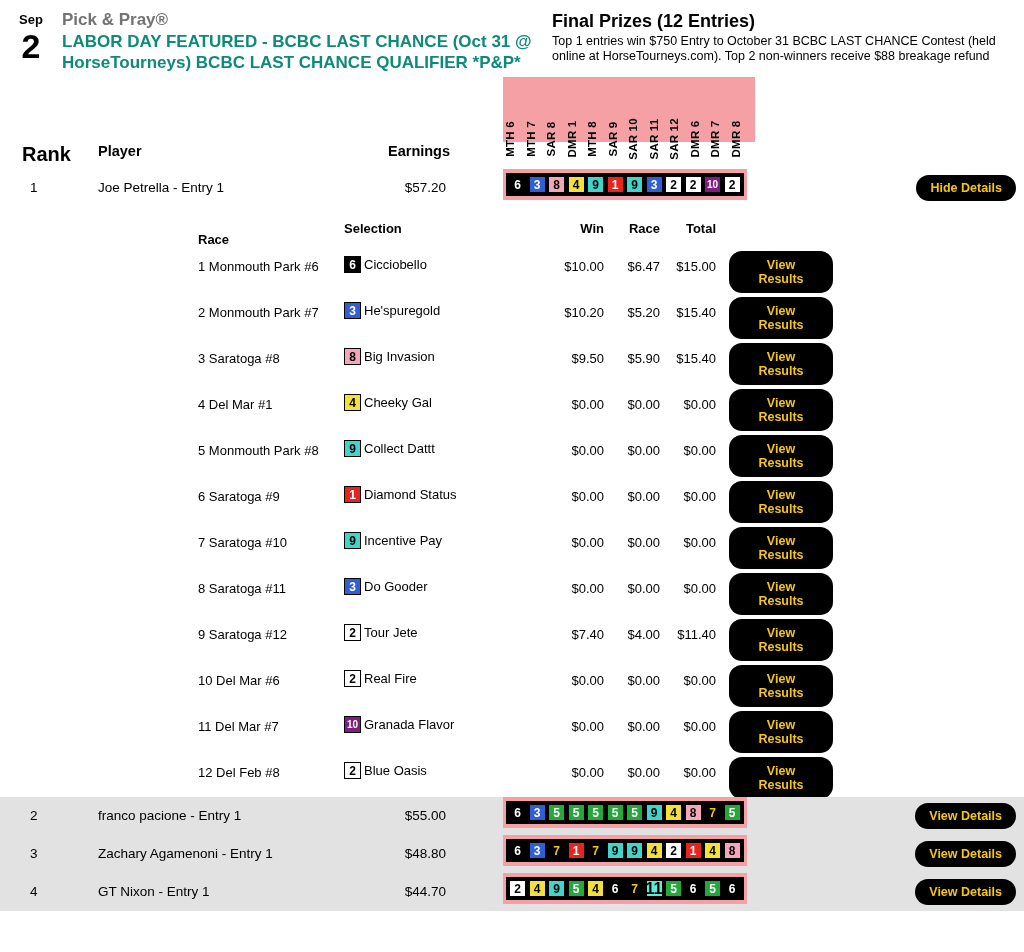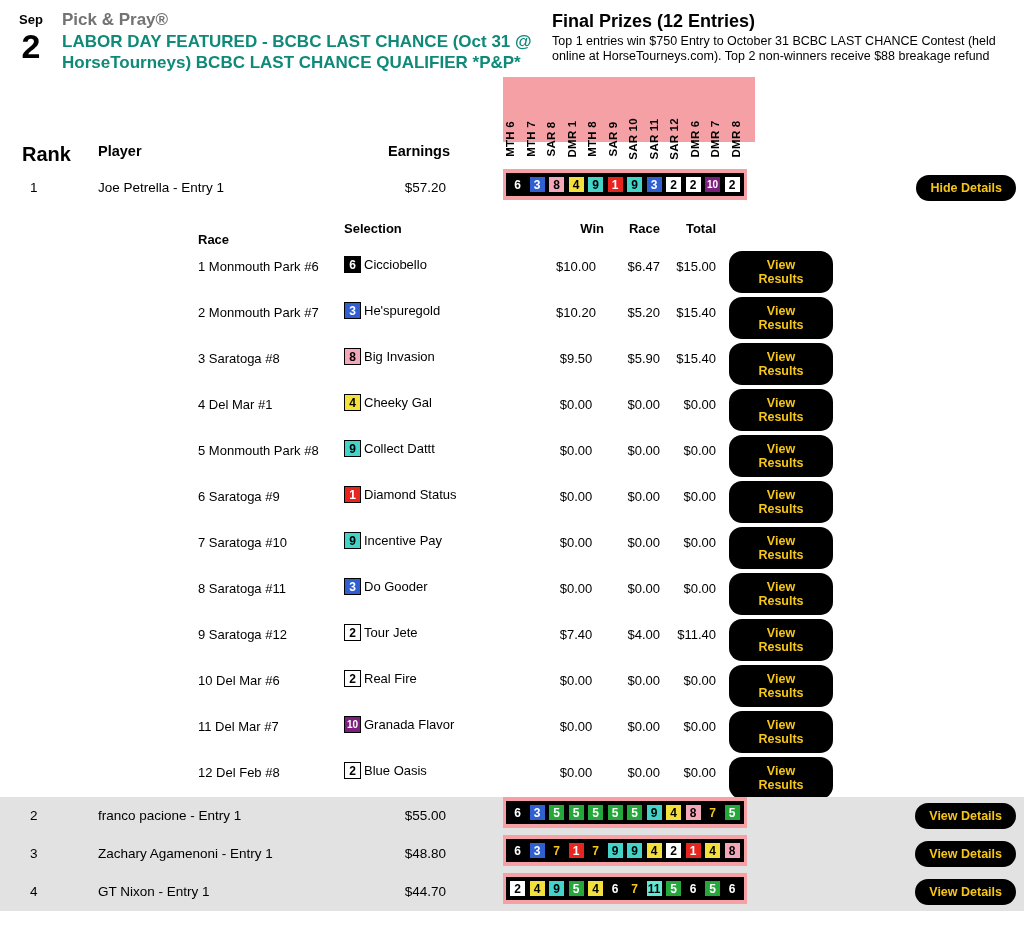--- a/index.html
+++ b/index.html
@@ -161,21 +161,21 @@
   .d-race { position: absolute; left: 198px; top: 17px; }
   .d-sel { position: absolute; left: 344px; top: 6px; }
   .d-win { position: absolute; left: 556px; width: 48px; text-align: right; top: 6px; }
   .d-place { position: absolute; left: 612px; width: 48px; text-align: right; top: 6px; }
   .d-total { position: absolute; left: 668px; width: 48px; text-align: right; top: 6px; }
 
   .detail-row { position: relative; height: 46px; font-size: 13px; }
   .detail-row .race { position: absolute; left: 198px; top: 14px; width: 140px; }
   .detail-row .sel { position: absolute; left: 344px; top: 11px; display: flex; align-items: center; gap: 3px; }
   .detail-row .sel-name { font-size: 13px; }
-  .detail-row .win { position: absolute; left: 548px; width: 56px; text-align: center; top: 14px; }
+  .detail-row .win { position: absolute; left: 548px; width: 56px; text-align: right; top: 14px; }
   .detail-row .place { position: absolute; left: 604px; width: 56px; text-align: right; top: 14px; }
   .detail-row .total { position: absolute; left: 660px; width: 56px; text-align: right; top: 14px; }
   .detail-row .btn { position: absolute; left: 729px; top: 6px; }
   .btn-view {
     background: #000;
     color: #f5c518;
     border: none;
     border-radius: 13px;
     font-size: 12.5px;
     font-weight: bold;
@@ -461,21 +461,21 @@
       <div class="earnings">$44.70</div>
       <div class="strip">
         <div class="chip-row">
           <div class="chip" style="background: rgb(255, 255, 255); color: rgb(0, 0, 0);">2</div>
           <div class="chip" style="background: rgb(244, 224, 58); color: rgb(0, 0, 0);">4</div>
           <div class="chip" style="background: rgb(68, 211, 200); color: rgb(0, 0, 0);">9</div>
           <div class="chip" style="background: rgb(36, 168, 58); color: rgb(255, 255, 255);">5</div>
           <div class="chip" style="background: rgb(244, 224, 58); color: rgb(0, 0, 0);">4</div>
           <div class="chip" style="background: rgb(0, 0, 0); color: rgb(255, 255, 255);">6</div>
           <div class="chip" style="background: rgb(0, 0, 0); color: rgb(245, 197, 24);">7</div>
-          <div class="chip" style="background: #5eead4; color: rgb(0, 0, 0); font-size: 12px;">11</div>
+          <div class="chip" style="background: #5eead4; color: rgb(0, 0, 0); font-size: 16px;">11</div>
           <div class="chip" style="background: rgb(36, 168, 58); color: rgb(255, 255, 255);">5</div>
           <div class="chip" style="background: rgb(0, 0, 0); color: rgb(255, 255, 255);">6</div>
           <div class="chip" style="background: rgb(36, 168, 58); color: rgb(255, 255, 255);">5</div>
           <div class="chip" style="background: rgb(0, 0, 0); color: rgb(255, 255, 255);">6</div>
         </div>
       </div>
       <div class="action"><button class="pill">View Details</button></div>
     </div>
   </div>
 

